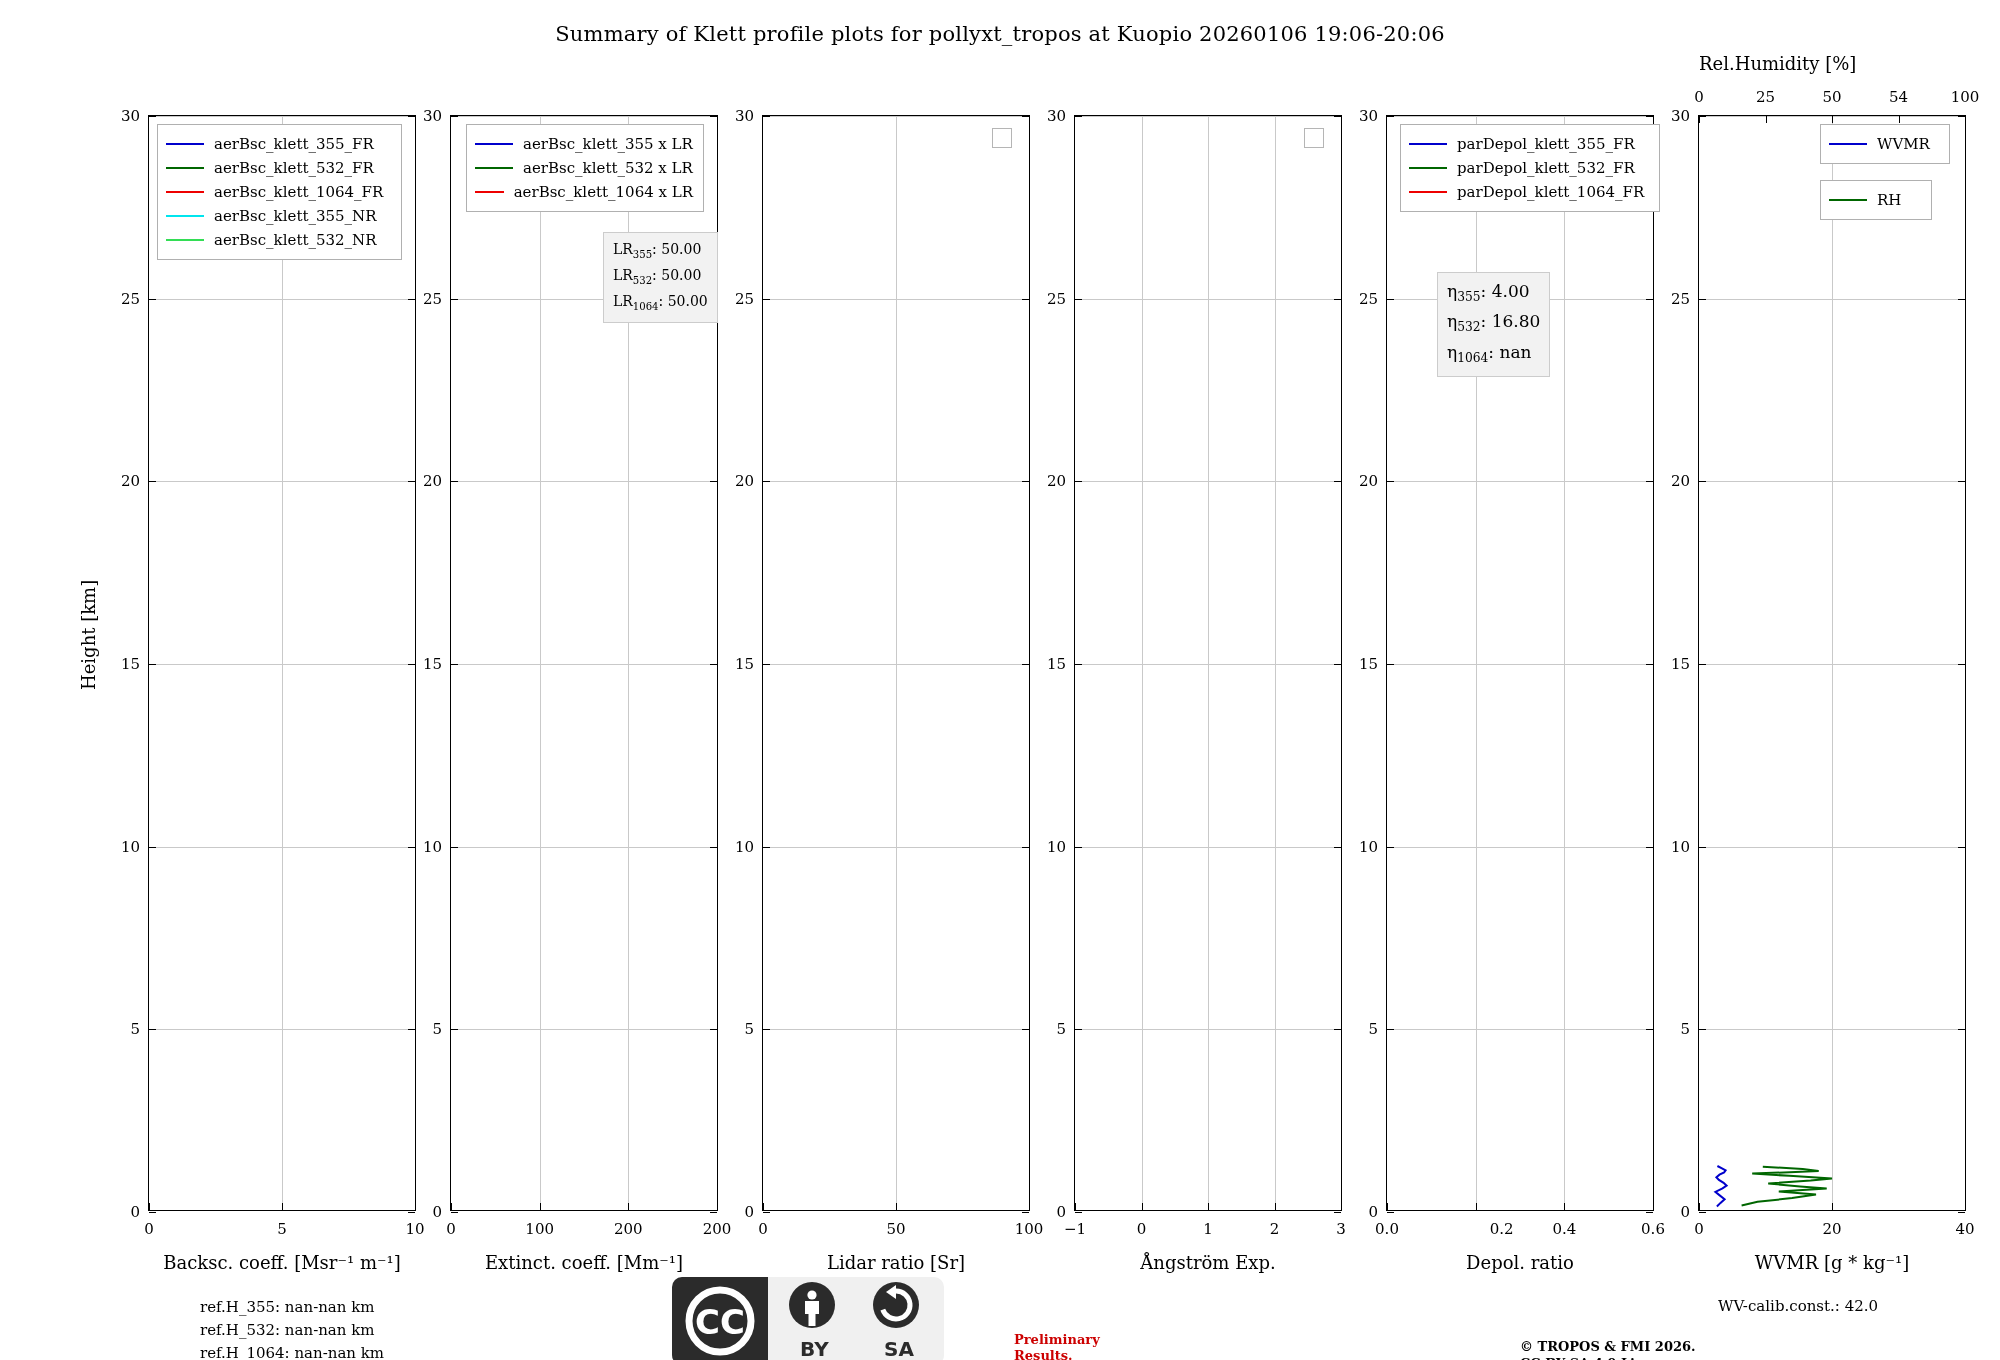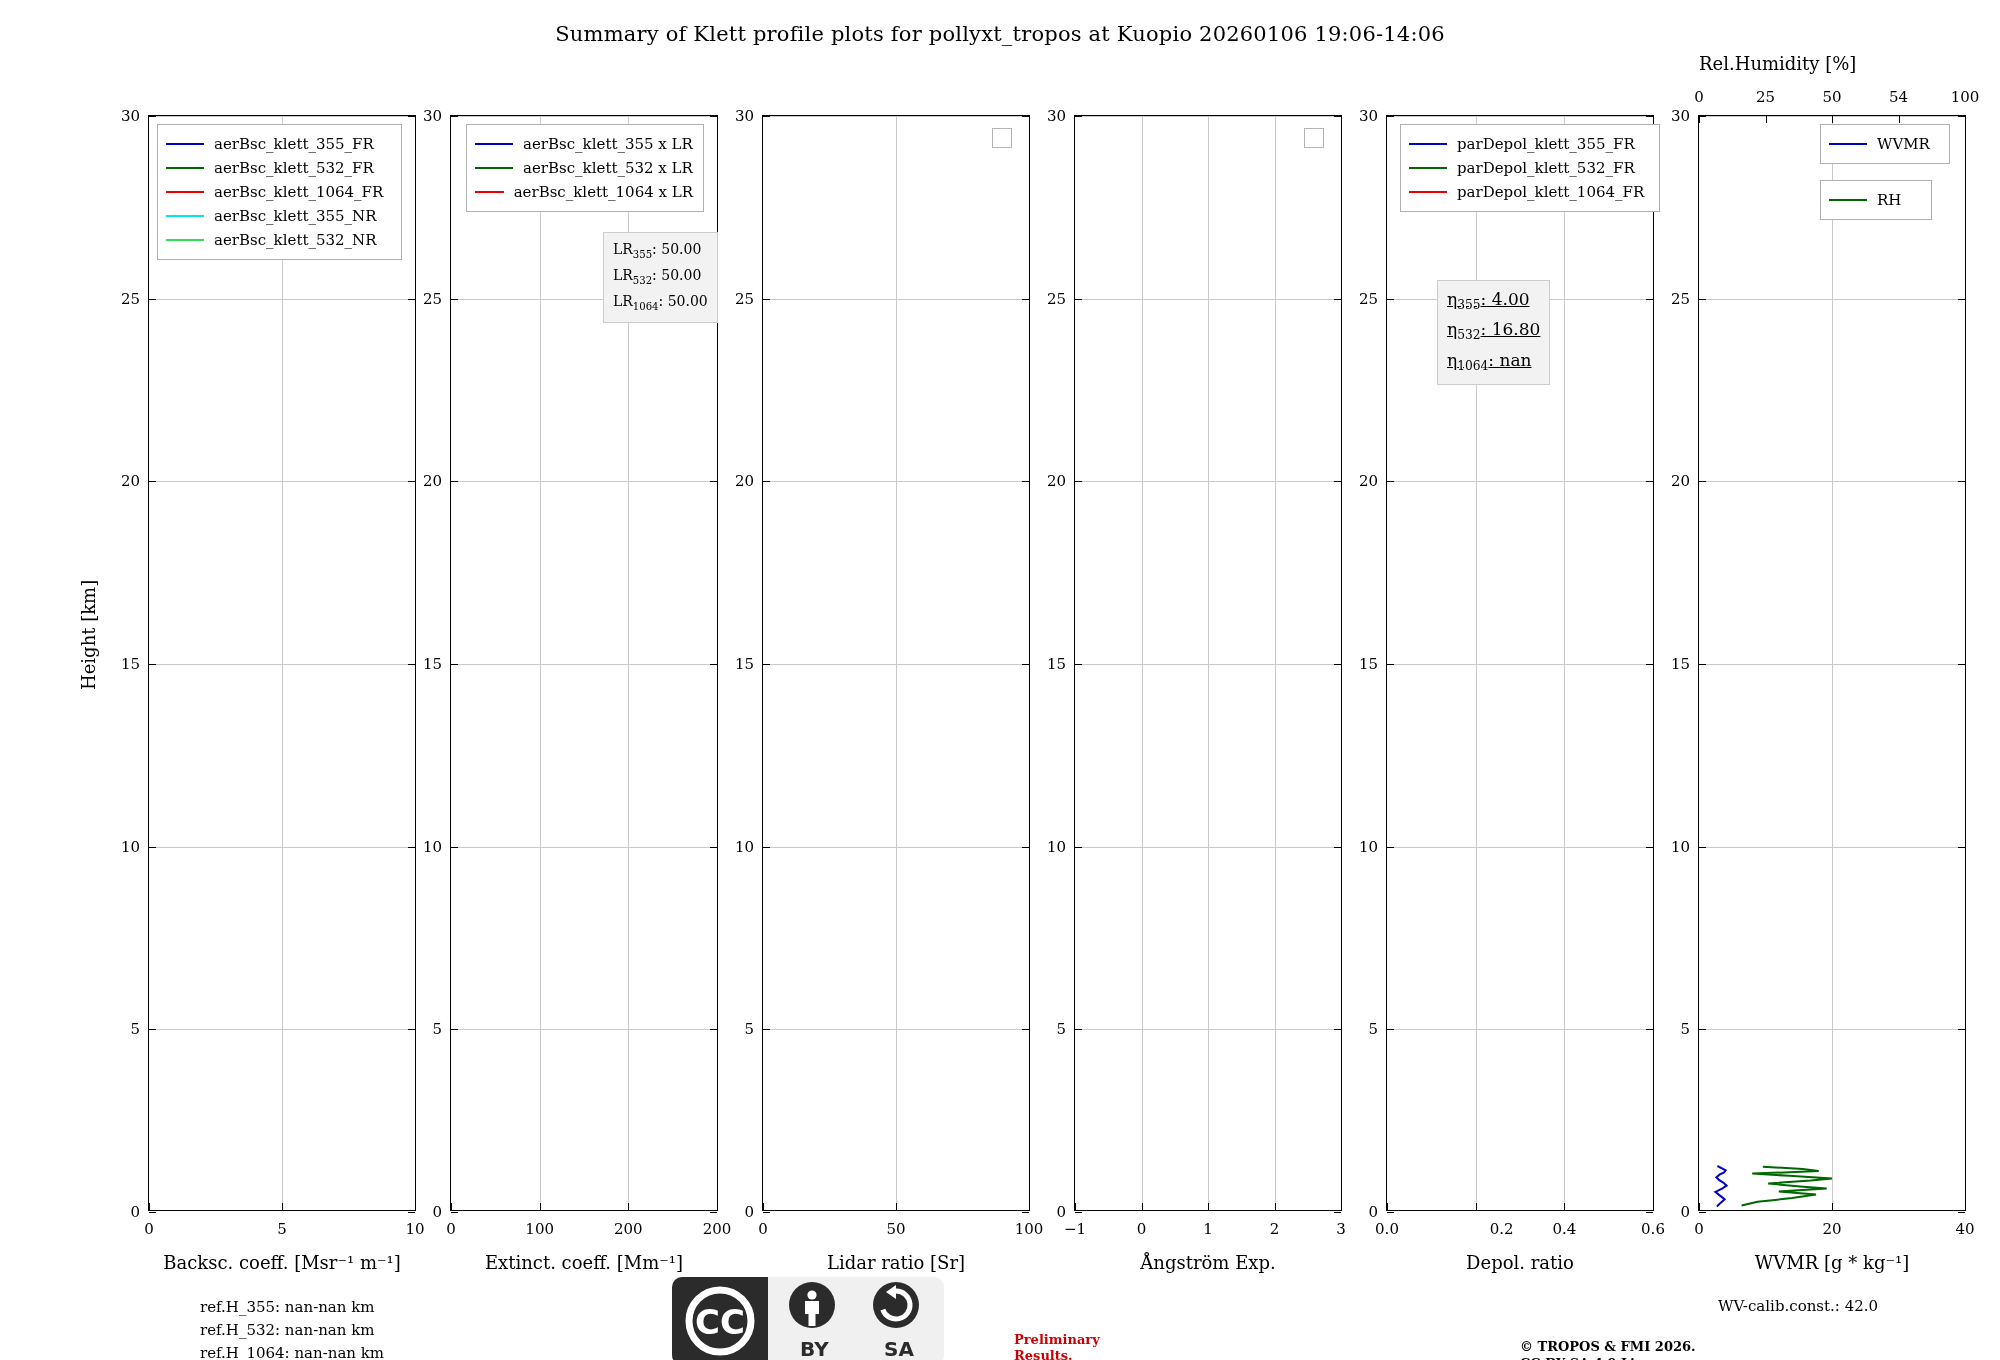--- a/index.html
+++ b/index.html
@@ -55,21 +55,21 @@
   .copy{position:absolute;font-size:13px;font-weight:bold;line-height:17px;text-align:left;}
   
   .ccbadge{position:absolute;left:672px;top:1277px;width:272px;height:88px;background:#f0f0f0;border-radius:10px;}
   .cc-left{position:absolute;left:0;top:0;width:96px;height:88px;background:#2b2b2b;border-radius:10px 0 0 10px;}
   .cc-txt{position:absolute;color:#2b2b2b;font-weight:bold;font-size:20px;font-family:"DejaVu Sans",sans-serif;}
   svg{display:block;}
 </style>
 </head>
 <body>
 
-<div class="title">Summary of Klett profile plots for pollyxt_tropos at Kuopio 20260106 19:06-14:06</div>
+<div class="title">Summary of Klett profile plots for pollyxt_tropos at Kuopio 20260106 19:06-20:06</div>
 <div class="ylabel">Height [km]</div>
 
 <div class="panel" id="p1" style="left:148px;width:268px;">
   <div class="xlabel">Backsc. coeff. [Msr⁻¹ m⁻¹]</div>
 <div class="tickmark-y" style="top: 1096px;"></div>
     <div class="tickmark-yr" style="top: 1096px;"></div>
     <div class="ytick" style="top: 1096px;">0</div>
     <div class="grid-h" style="top: 913.333px;"></div>
     <div class="tickmark-y" style="top: 913.333px;"></div>
     <div class="tickmark-yr" style="top: 913.333px;"></div>
@@ -384,21 +384,21 @@
       <span class="lbl">RH</span>
     </div>
   </div>
 
 <div class="infobox" style="left:603px;top:232px;">
   <div><span>LR</span><sub>355</sub><span>: 50.00</span></div>
   <div><span>LR</span><sub>532</sub><span>: 50.00</span></div>
   <div><span>LR</span><sub>1064</sub><span>: 50.00</span></div>
 </div>
 
-<div class="infobox big" style="left:1437px;top:280px;text-decoration:underline;">
+<div class="infobox big" style="left:1437px;top:272px;">
   <div><span>η</span><sub>355</sub><span>: 4.00</span></div>
   <div><span>η</span><sub>532</sub><span>: 16.80</span></div>
   <div><span>η</span><sub>1064</sub><span>: nan</span></div>
 </div>
 
 <div class="refbox" style="left:200px;top:1296px;">
   <div>ref.H_355: nan-nan km</div>
   <div>ref.H_532: nan-nan km</div>
   <div>ref.H_1064: nan-nan km</div>
 </div>

